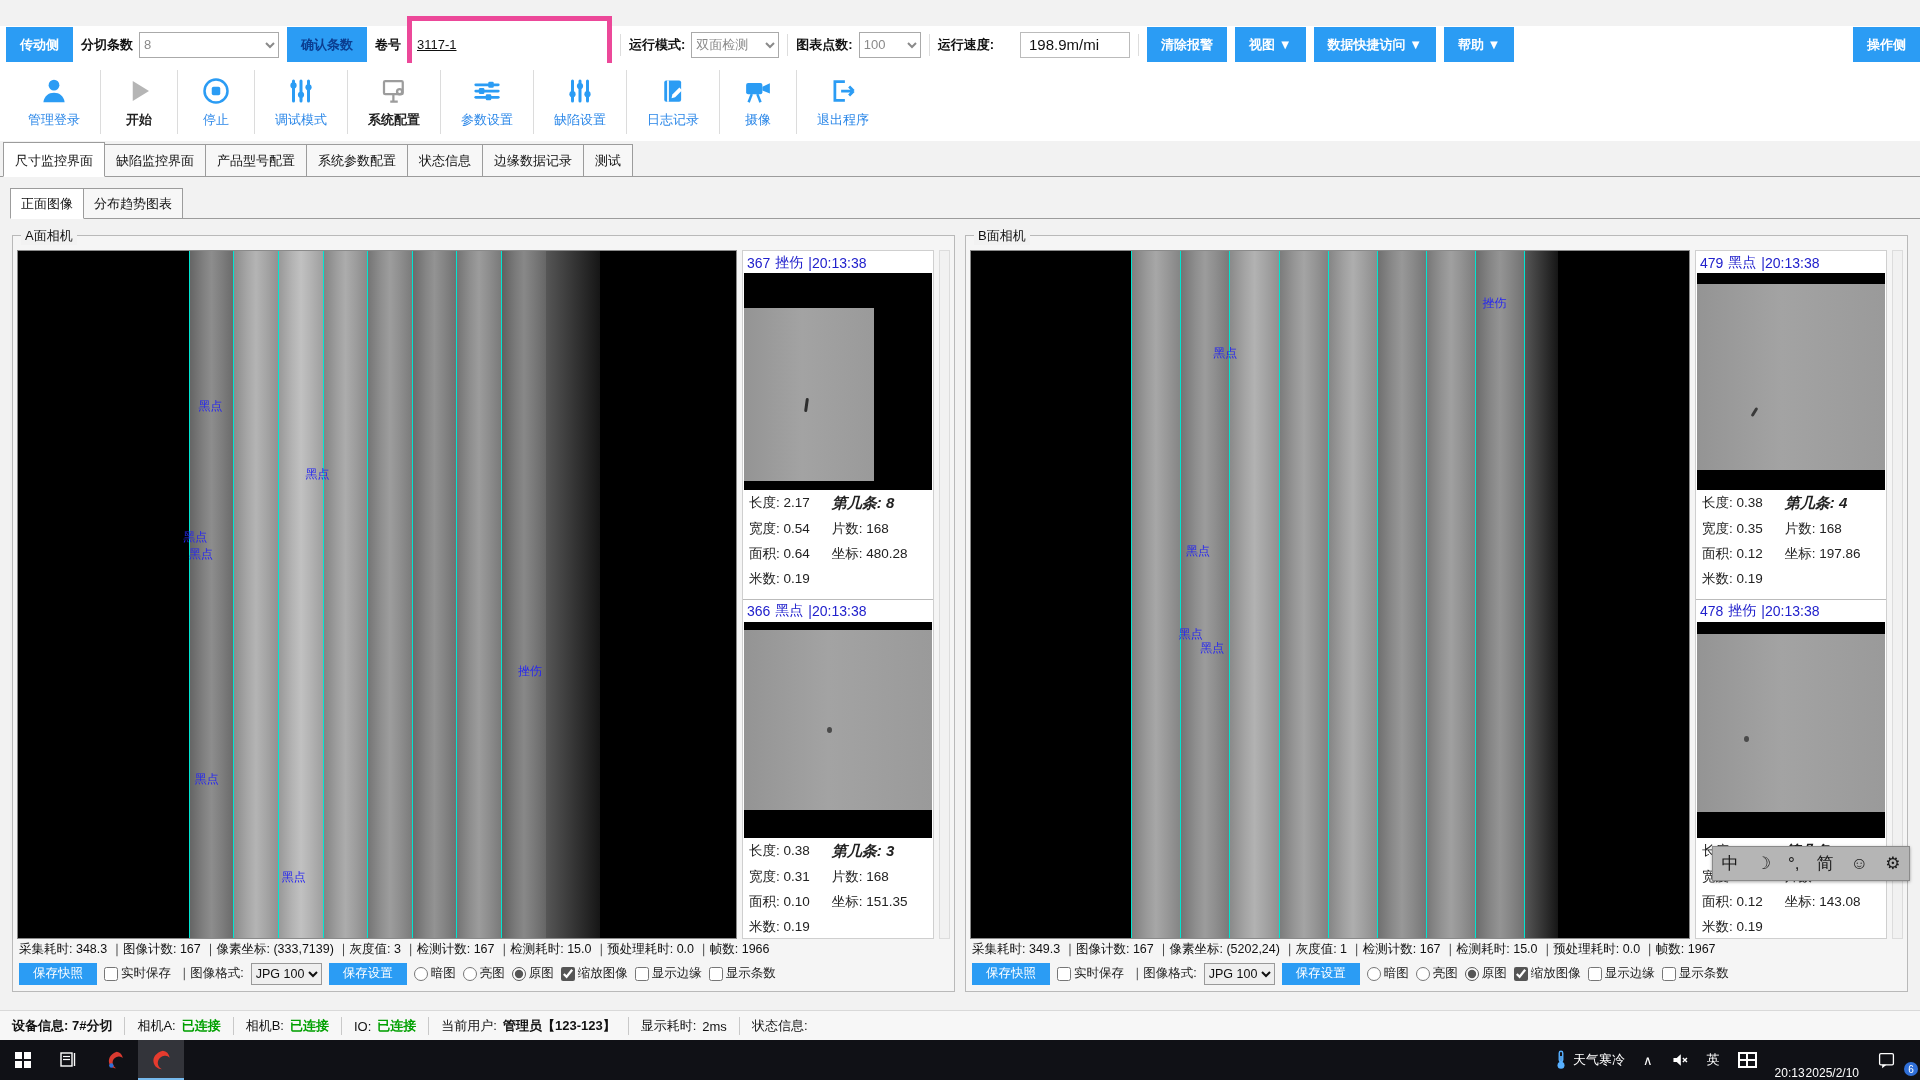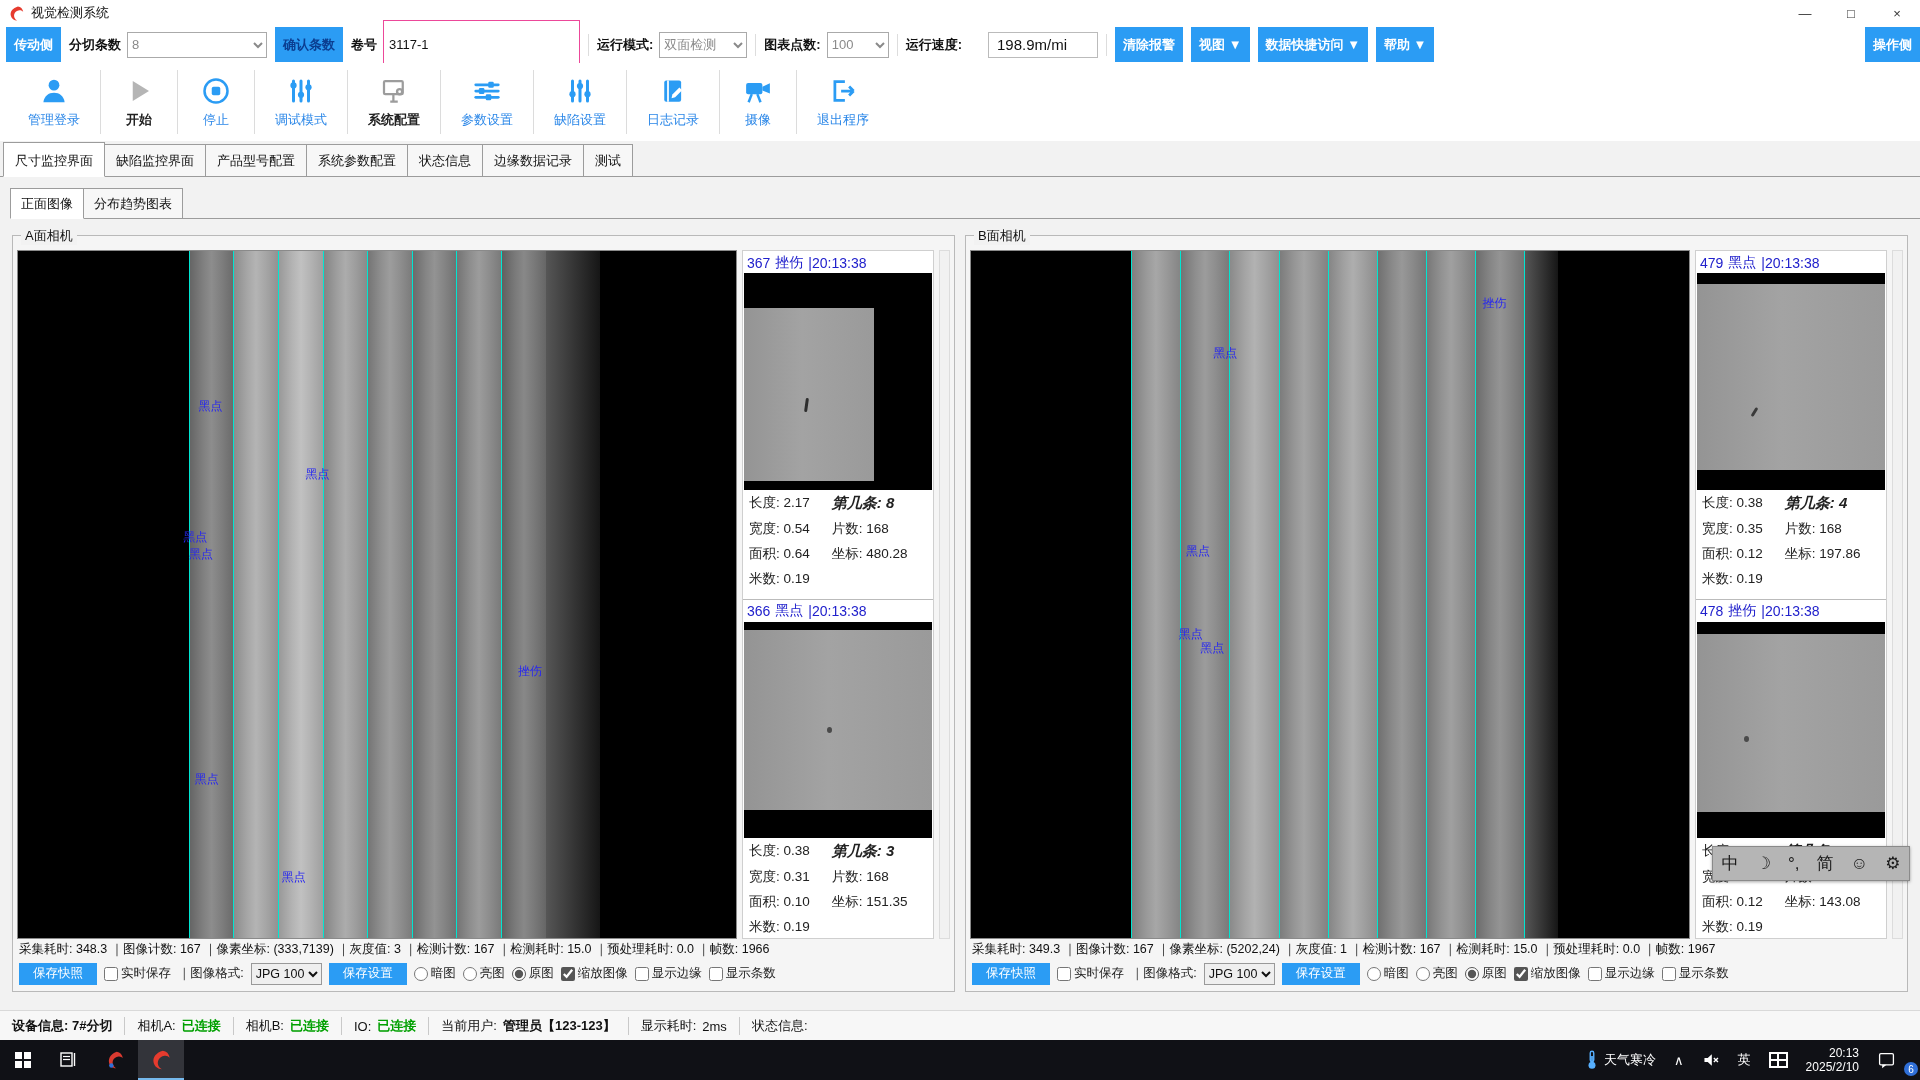--- a/index.html
+++ b/index.html
@@ -9,24 +9,24 @@
 
   
   .titlebar{position:absolute;top:0;left:0;right:0;height:26px;background:#fff;display:flex;align-items:center;padding-left:8px;border-bottom:1px solid #eee;}
   .titlebar .app-logo{width:17px;height:17px;margin-right:6px;display:inline-flex;}
   .titlebar .app-title{font-size:13px;color:#111;}
   .win-controls{margin-left:auto;display:flex;height:100%;}
   .win-btn{width:46px;height:100%;display:flex;align-items:center;justify-content:center;font-size:13px;color:#333;cursor:pointer;}
 
   
   .cmdbar{position:absolute;top:26px;left:0;right:0;height:37px;background:#fff;display:flex;align-items:center;gap:8px;padding:0 0 0 6px;border-bottom:1px solid #e4e4e4;}
-  .bluebtn{background:#2b9cf4;color:#fff;border:none;height:35px;padding:0 8px;font-size:13px;font-weight:bold;display:inline-flex;align-items:center;justify-content:center;cursor:pointer;font-family:inherit;}
+  .bluebtn{background:#2b9cf4;color:#fff;border:none;height:35px;padding:0 14px;font-size:13px;font-weight:bold;display:inline-flex;align-items:center;justify-content:center;cursor:pointer;font-family:inherit;}
   .cmdlabel{font-weight:bold;color:#111;}
   .combo{height:26px;border:1px solid #aaa;background:#fff;color:#8a8a8a;font-size:13px;font-family:inherit;}
-  .textbox{height:24px;border:1px solid #ec4899;font-size:13px;padding:12px 5px;font-family:inherit;color:#111;}
+  .textbox{height:24px;border:5px solid #ec4899;font-size:13px;padding:12px 5px;font-family:inherit;color:#111;text-decoration:underline;}
   .speedbox{height:24px;border:1px solid #bbb;background:#fff;padding:0 8px;display:flex;align-items:center;font-size:15px;color:#111;min-width:92px;margin-left:20px;}
   .confirmbtn{color:#0b3e91;}
   .grp{display:flex;align-items:center;gap:6px;}
   .vsep{width:1px;height:22px;background:#ddd;}
 
   
   .actionbar{position:absolute;top:63px;left:0;right:0;height:78px;background:#fff;display:flex;align-items:center;border-bottom:1px solid #e0e0e0;padding-left:8px;}
   .action-cell{display:flex;flex-direction:column;align-items:center;justify-content:center;gap:4px;padding:0 20px;height:64px;cursor:pointer;}
   .action-cell + .action-cell{border-left:1px solid #dcdcdc;}
   .action-icon{width:36px;height:32px;display:flex;align-items:center;justify-content:center;}
@@ -82,49 +82,36 @@
   .seg + .seg{border-left:1px solid #c9c9c9;text-align:center;}
   .bold{font-weight:bold;}
   .green{color:#00a000;font-weight:bold;}
 
   
   .taskbar{position:absolute;top:1040px;left:0;right:0;height:40px;background:#101116;display:flex;align-items:stretch;color:#fff;}
   .tb-cell{width:46px;display:flex;align-items:center;justify-content:center;cursor:pointer;}
   .tb-cell.active{background:#33343a;box-shadow:inset 0 -2px 0 #76b9ed;}
   .tb-right{margin-left:auto;display:flex;align-items:center;}
   .tb-item{padding:0 9px;height:100%;display:flex;align-items:center;gap:5px;font-size:13px;cursor:pointer;}
-  .tb-clock{flex-direction:column;justify-content:center;gap:1px;font-size:12px;line-height:13px;align-items:flex-end;}
+  .tb-clock{flex-direction:row;justify-content:center;gap:1px;font-size:12px;line-height:13px;align-items:flex-end;}
   .winlogo{width:16px;height:16px;display:grid;grid-template-columns:7px 7px;grid-template-rows:7px 7px;gap:2px;}
   .winlogo span{background:#fff;}
   .badge{position:absolute;right:2px;bottom:4px;background:#2f6fd8;color:#fff;border-radius:50%;width:14px;height:14px;font-size:10px;display:flex;align-items:center;justify-content:center;}
   .kbd-icon{width:17px;height:14px;border:1.5px solid #fff;display:grid;grid-template-columns:1fr 1fr;grid-template-rows:1fr 1fr;}
   .kbd-icon i{border:0.5px solid #fff;}
 
   
   .imebar{position:absolute;left:1712px;top:846px;width:196px;height:33px;background:#b5b5b5;border:1px solid #8a8a8a;display:flex;align-items:center;justify-content:space-around;z-index:20;color:#1a1a1a;font-size:17px;box-shadow:0 1px 3px rgba(0,0,0,.35);}
   .imebar span{cursor:pointer;}
 </style>
 </head>
 <body>
 
 <div id="app">
 
-  <div class="titlebar">
-    <span class="app-logo">
-      <svg viewBox="0 0 24 24">
-          <path d="M14 2C7 4 2.5 9 4 15c1 4 4.5 7 9 7-3.5-2-5.2-5.5-4.2-9 .9-3.1 3.6-5.2 7.2-5.6 2.6-.2 4 .8 5.5 2.1C20.6 5 18 2.6 14 2z" fill="#e63b2e"></path>
-        </svg>
-    </span>
-    <span class="app-title">视觉检测系统</span>
-    <div class="win-controls">
-      <span class="win-btn">—</span>
-      <span class="win-btn">□</span>
-      <span class="win-btn">×</span>
-    </div>
-  </div>
 
   <div class="cmdbar">
     <button class="bluebtn">传动侧</button>
     <div class="grp">
       <span class="cmdlabel">分切条数</span>
       <select class="combo" style="width:140px">
         <option>8</option>
       </select>
     </div>
     <button class="bluebtn confirmbtn">确认条数</button>

